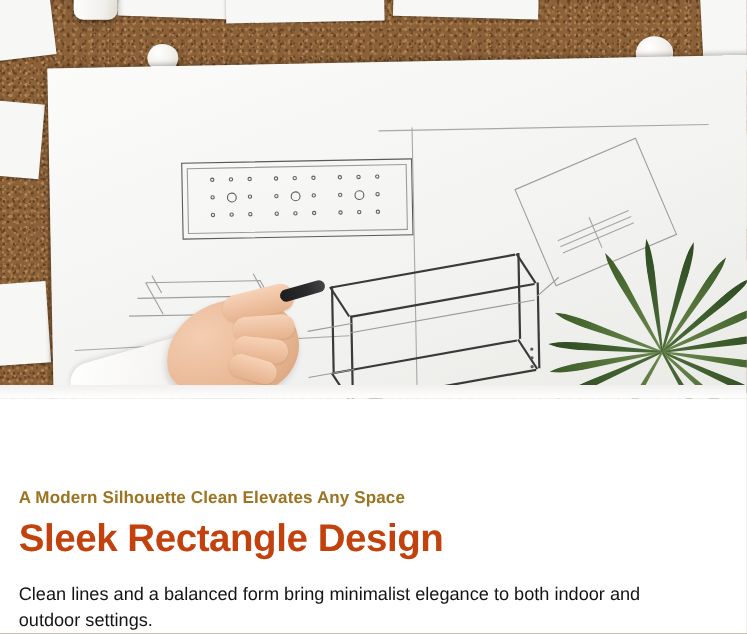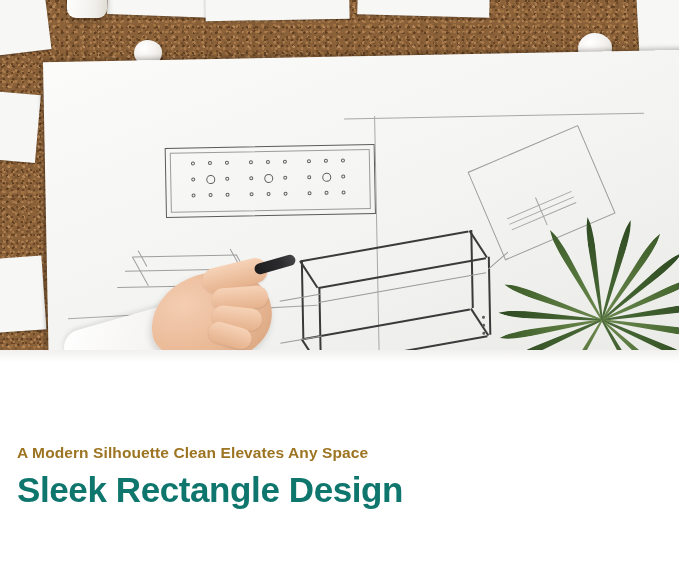--- a/index.html
+++ b/index.html
@@ -161,21 +161,21 @@
   .content { position:absolute; left:0; top:362px; width:679px; padding:0 17px; box-sizing:border-box; }
   .eyebrow {
     margin:82px 0 0 0;
     font-size:15.5px; font-weight:bold; letter-spacing:.1px;
     color:#9d7421;
     font-family:"Liberation Sans", sans-serif;
   }
   .headline {
     margin:8px 0 0 0;
     font-size:35px; font-weight:bold; letter-spacing:-.4px;
-    color:#0f766e; line-height:1.12;
+    color:#c2410c; line-height:1.12;
     font-family:"Liberation Sans", sans-serif;
   }
   .body {
     margin:20px 0 0 0; max-width:600px;
     font-size:16.5px; line-height:1.45; color:#141414; font-weight:normal;
     font-family:"Liberation Sans", sans-serif;
   }
 </style>
 </head>
 <body>
@@ -317,13 +317,14 @@
     <div class="leaf" style="transform:rotate(-98deg);"></div>
     <div class="leaf lite" style="transform:rotate(120deg);"></div>
   </div>
 
   <div class="hero-bottom"></div>
 </div>
 
 <div class="content">
   <p class="eyebrow">A Modern Silhouette Clean Elevates Any Space</p>
   <h1 class="headline">Sleek Rectangle Design</h1>
+  <p class="body">Clean lines and a balanced form bring minimalist elegance to both indoor and outdoor settings.</p>
 </div>
 
 </body></html>

